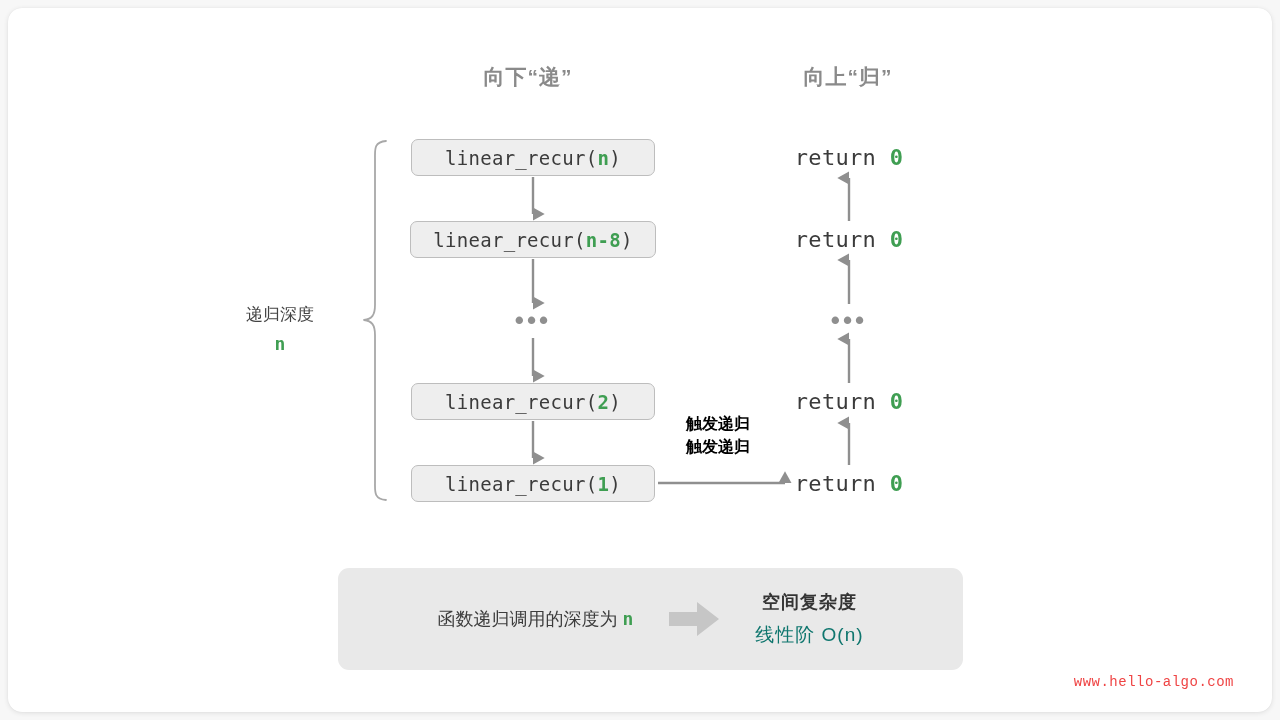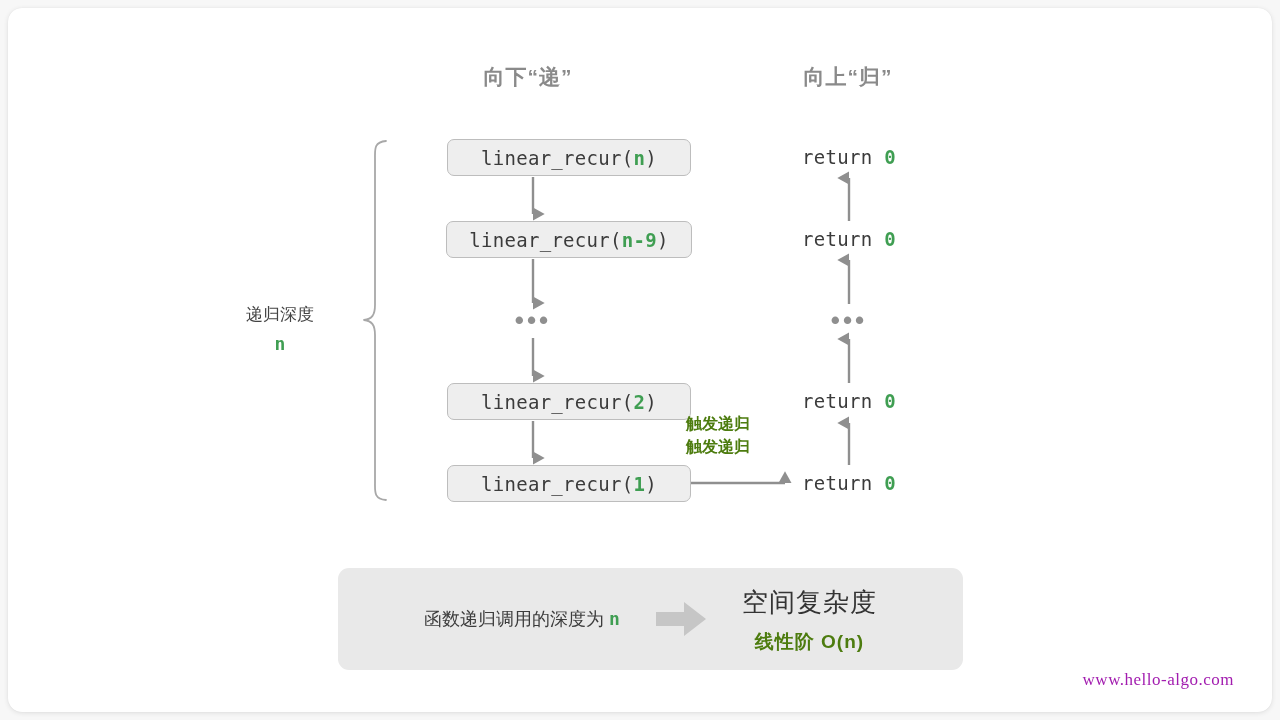--- a/index.html
+++ b/index.html
@@ -53,34 +53,33 @@
     border-radius: 7px;
     display: flex;
     align-items: center;
     justify-content: center;
     font-family: "DejaVu Sans Mono", "Liberation Mono", monospace;
     font-size: 19px;
     color: #3b3b3b;
     white-space: nowrap;
     transform: translateX(-50%);
     letter-spacing: 0.3px;
-    margin-left: 36px;
   }
   .call-box .arg { color: #3f9e52; font-weight: bold; }
 
   #box-0 { left: 525px; top: 131px; width: 244px; }
   #box-1 { left: 525px; top: 213px; width: 246px; }
   #box-2 { left: 525px; top: 375px; width: 244px; }
   #box-3 { left: 525px; top: 457px; width: 244px; }
 
   
   .ret {
     position: absolute;
     font-family: "DejaVu Sans Mono", "Liberation Mono", monospace;
-    font-size: 19px;
+    font-size: 22px;
     color: #3b3b3b;
     white-space: nowrap;
     transform: translate(-50%, -50%);
     letter-spacing: 0.3px;
   }
   .ret .val { color: #3f9e52; font-weight: bold; }
   #ret-0 { left: 841px; top: 149px; }
   #ret-1 { left: 841px; top: 231px; }
   #ret-2 { left: 841px; top: 393px; }
   #ret-3 { left: 841px; top: 475px; }
@@ -121,21 +120,21 @@
 
   
   #terminate-note {
     position: absolute;
     left: 710px;
     top: 404px;
     transform: translateX(-50%);
     text-align: center;
     font-size: 16px;
     font-weight: bold;
-    color: #4d7c0f;
+    color: #000000;
     line-height: 1.45;
     white-space: nowrap;
   }
 
   
   #wire-layer {
     position: absolute;
     left: 0;
     top: 0;
     width: 1280px;
@@ -173,42 +172,42 @@
   .summary-arrow {
     margin: 0 34px;
     flex: 0 0 auto;
     line-height: 0;
   }
   .summary-right {
     text-align: center;
     white-space: nowrap;
   }
   .summary-right .title {
-    font-size: 26px;
-    font-weight: normal;
+    font-size: 18px;
+    font-weight: bold;
     color: #343434;
     letter-spacing: 1px;
     line-height: 1.75;
   }
   .summary-right .value {
     font-size: 19px;
-    font-weight: bold;
-    color: #4d7c0f;
+    font-weight: normal;
+    color: #0f766e;
     letter-spacing: 1px;
     line-height: 1.75;
   }
 
   
   #watermark {
     position: absolute;
     right: 38px;
     bottom: 22px;
-    font-family: Liberation Serif, serif;
-    font-size: 17px;
-    color: #a21caf;
+    font-family: Liberation Mono, monospace;
+    font-size: 14px;
+    color: #ef4444;
     letter-spacing: 0.5px;
   }
 </style>
 </head>
 <body>
 
 <div class="canvas">
   <div class="card">
 
     <div class="col-head" id="head-down">向下“递”</div>
@@ -254,21 +253,21 @@
                C 367 484, 366 491, 378 492" fill="none" stroke="#a8a8a8" stroke-width="1.8" stroke-linecap="round" stroke-linejoin="round"></path>
     </svg>
 
     <div class="call-box" id="box-0">
       <span>linear_recur(</span>
         <span class="arg">n</span>
         <span>)</span>
     </div>
     <div class="call-box" id="box-1">
       <span>linear_recur(</span>
-        <span class="arg">n-9</span>
+        <span class="arg">n-8</span>
         <span>)</span>
     </div>
     <div class="call-box" id="box-2">
       <span>linear_recur(</span>
         <span class="arg">2</span>
         <span>)</span>
     </div>
     <div class="call-box" id="box-3">
       <span>linear_recur(</span>
         <span class="arg">1</span>

